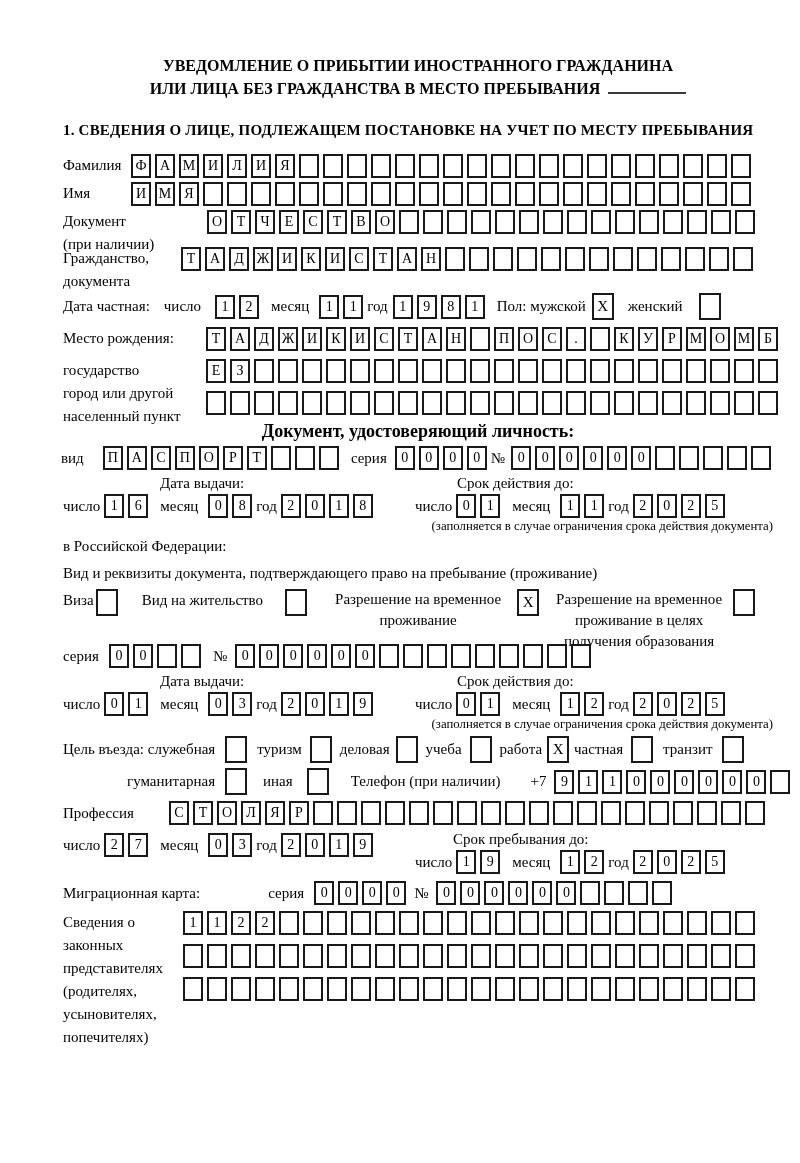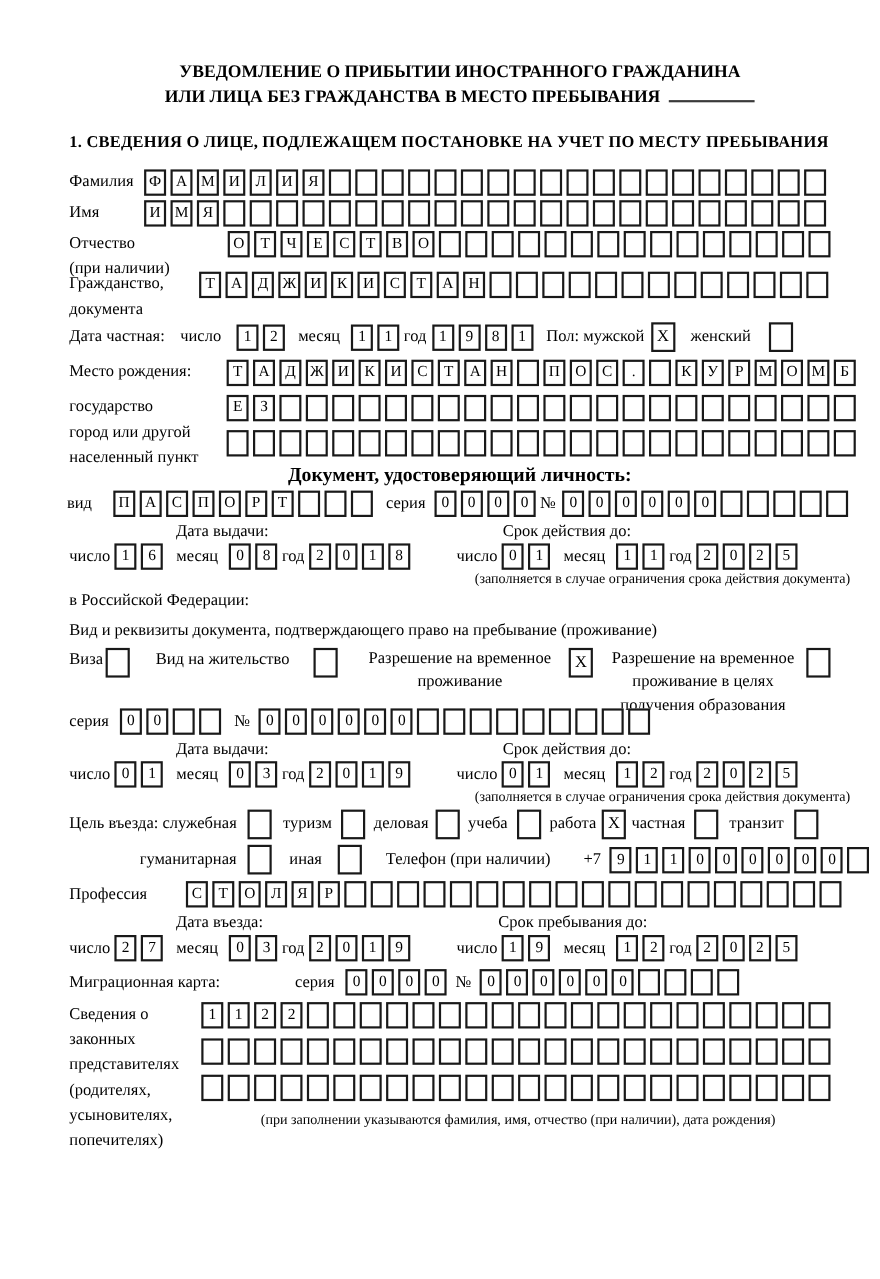--- a/index.html
+++ b/index.html
@@ -58,21 +58,21 @@
     <span class="cells"><span class="cell">Ф</span><span class="cell">А</span><span class="cell">М</span><span class="cell">И</span><span class="cell">Л</span><span class="cell">И</span><span class="cell">Я</span><span class="cell"></span><span class="cell"></span><span class="cell"></span><span class="cell"></span><span class="cell"></span><span class="cell"></span><span class="cell"></span><span class="cell"></span><span class="cell"></span><span class="cell"></span><span class="cell"></span><span class="cell"></span><span class="cell"></span><span class="cell"></span><span class="cell"></span><span class="cell"></span><span class="cell"></span><span class="cell"></span><span class="cell"></span></span>
   </div>
 
   <div class="row" style="margin-top:4px;">
     <span class="lbl" style="width:68px;">Имя</span>
     <span class="cells"><span class="cell">И</span><span class="cell">М</span><span class="cell">Я</span><span class="cell"></span><span class="cell"></span><span class="cell"></span><span class="cell"></span><span class="cell"></span><span class="cell"></span><span class="cell"></span><span class="cell"></span><span class="cell"></span><span class="cell"></span><span class="cell"></span><span class="cell"></span><span class="cell"></span><span class="cell"></span><span class="cell"></span><span class="cell"></span><span class="cell"></span><span class="cell"></span><span class="cell"></span><span class="cell"></span><span class="cell"></span><span class="cell"></span><span class="cell"></span></span>
   </div>
 
   <div class="row" style="margin-top:4px;">
     <span style="width:144px;flex-shrink:0;">
-      <div class="lbl2">Отчество</div>
+      <div class="lbl2">Документ</div>
       <div class="lbl2">(при наличии)</div>
     </span>
     <span class="cells"><span class="cell">О</span><span class="cell">Т</span><span class="cell">Ч</span><span class="cell">Е</span><span class="cell">С</span><span class="cell">Т</span><span class="cell">В</span><span class="cell">О</span><span class="cell"></span><span class="cell"></span><span class="cell"></span><span class="cell"></span><span class="cell"></span><span class="cell"></span><span class="cell"></span><span class="cell"></span><span class="cell"></span><span class="cell"></span><span class="cell"></span><span class="cell"></span><span class="cell"></span><span class="cell"></span><span class="cell"></span></span>
   </div>
 
   <div class="row" style="margin-top:-9px;">
     <span style="width:118px;flex-shrink:0;">
       <div class="lbl2">Гражданство,</div>
       <div class="lbl2">документа</div>
     </span>
@@ -225,21 +225,20 @@
     <span class="cells" style="margin-left:8px;"><span class="cell">9</span><span class="cell">1</span><span class="cell">1</span><span class="cell">0</span><span class="cell">0</span><span class="cell">0</span><span class="cell">0</span><span class="cell">0</span><span class="cell">0</span><span class="cell"></span></span>
   </div>
 
   <div class="row" style="margin-top:6px;align-items:center;">
     <span class="lbl" style="width:106px;">Профессия</span>
     <span class="cells"><span class="cell">С</span><span class="cell">Т</span><span class="cell">О</span><span class="cell">Л</span><span class="cell">Я</span><span class="cell">Р</span><span class="cell"></span><span class="cell"></span><span class="cell"></span><span class="cell"></span><span class="cell"></span><span class="cell"></span><span class="cell"></span><span class="cell"></span><span class="cell"></span><span class="cell"></span><span class="cell"></span><span class="cell"></span><span class="cell"></span><span class="cell"></span><span class="cell"></span><span class="cell"></span><span class="cell"></span><span class="cell"></span><span class="cell"></span></span>
   </div>
 
   <div class="row" style="margin-top:6px;">
     <div style="width:352px;flex-shrink:0;">
-      <div class="dhead" style="margin-left:97px;">Дата въезда:</div>
       <div class="dline" style="margin-top:2px;">
         <span class="lbl">число</span>
         <span class="cells" style="margin-left:4px;"><span class="cell">2</span><span class="cell">7</span></span>
         <span class="lbl" style="margin-left:8px;">месяц</span>
         <span class="cells" style="margin-left:10px;"><span class="cell">0</span><span class="cell">3</span></span>
         <span class="lbl">год</span>
         <span class="cells" style="margin-left:4px;"><span class="cell">2</span><span class="cell">0</span><span class="cell">1</span><span class="cell">9</span></span>
       </div>
     </div>
     <div style="flex:1;">
@@ -269,17 +268,16 @@
       <div class="lbl2">законных</div>
       <div class="lbl2">представителях</div>
       <div class="lbl2">(родителях,</div>
       <div class="lbl2">усыновителях,</div>
       <div class="lbl2">попечителях)</div>
     </span>
     <span>
       <div class="cells"><span class="cell">1</span><span class="cell">1</span><span class="cell">2</span><span class="cell">2</span><span class="cell"></span><span class="cell"></span><span class="cell"></span><span class="cell"></span><span class="cell"></span><span class="cell"></span><span class="cell"></span><span class="cell"></span><span class="cell"></span><span class="cell"></span><span class="cell"></span><span class="cell"></span><span class="cell"></span><span class="cell"></span><span class="cell"></span><span class="cell"></span><span class="cell"></span><span class="cell"></span><span class="cell"></span><span class="cell"></span></div>
       <div class="cells" style="margin-top:9px;"><span class="cell"></span><span class="cell"></span><span class="cell"></span><span class="cell"></span><span class="cell"></span><span class="cell"></span><span class="cell"></span><span class="cell"></span><span class="cell"></span><span class="cell"></span><span class="cell"></span><span class="cell"></span><span class="cell"></span><span class="cell"></span><span class="cell"></span><span class="cell"></span><span class="cell"></span><span class="cell"></span><span class="cell"></span><span class="cell"></span><span class="cell"></span><span class="cell"></span><span class="cell"></span><span class="cell"></span></div>
       <div class="cells" style="margin-top:9px;"><span class="cell"></span><span class="cell"></span><span class="cell"></span><span class="cell"></span><span class="cell"></span><span class="cell"></span><span class="cell"></span><span class="cell"></span><span class="cell"></span><span class="cell"></span><span class="cell"></span><span class="cell"></span><span class="cell"></span><span class="cell"></span><span class="cell"></span><span class="cell"></span><span class="cell"></span><span class="cell"></span><span class="cell"></span><span class="cell"></span><span class="cell"></span><span class="cell"></span><span class="cell"></span><span class="cell"></span></div>
-      <div class="note" style="margin-top:10px;text-align:center;">(при заполнении указываются фамилия, имя, отчество (при наличии), дата рождения)</div>
     </span>
   </div>
 
 </div>
 
 </body></html>

